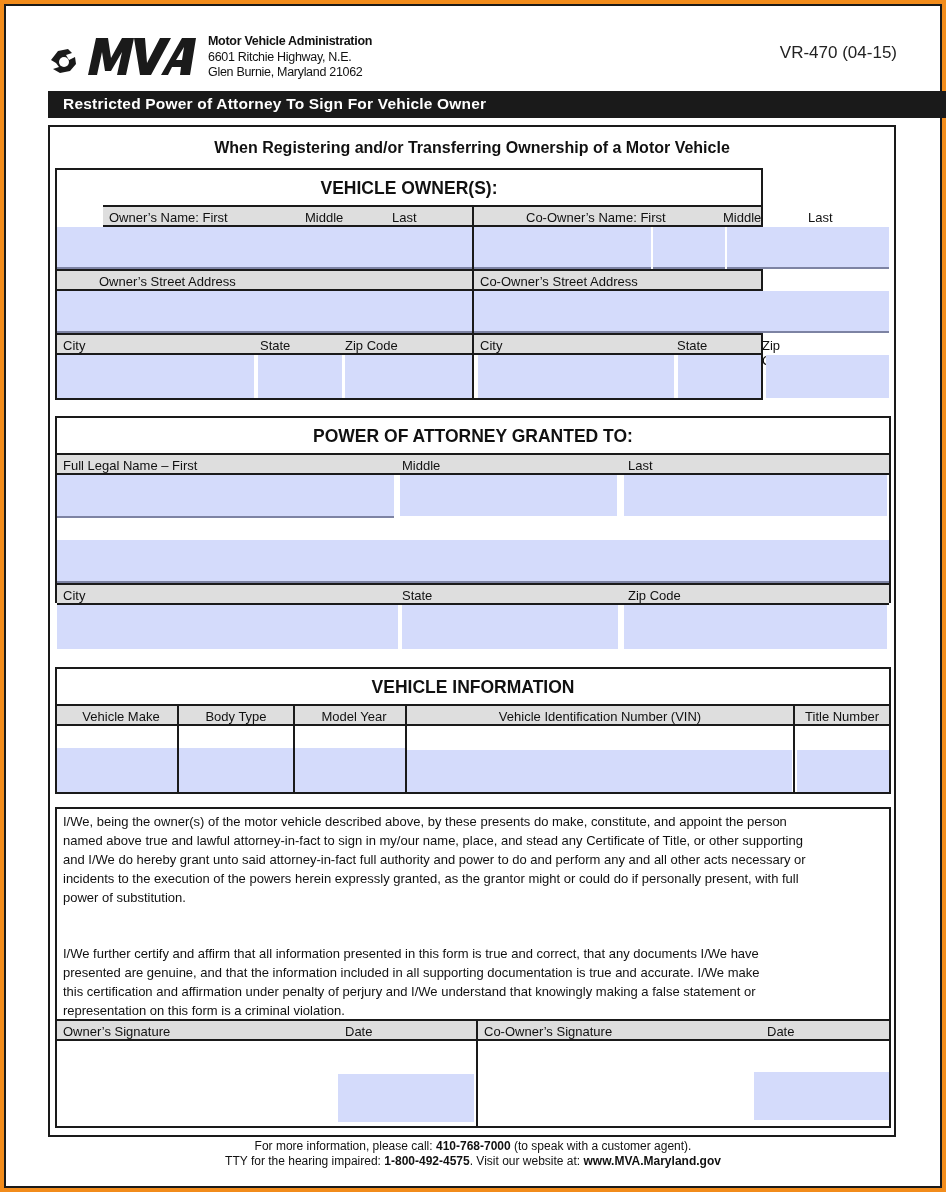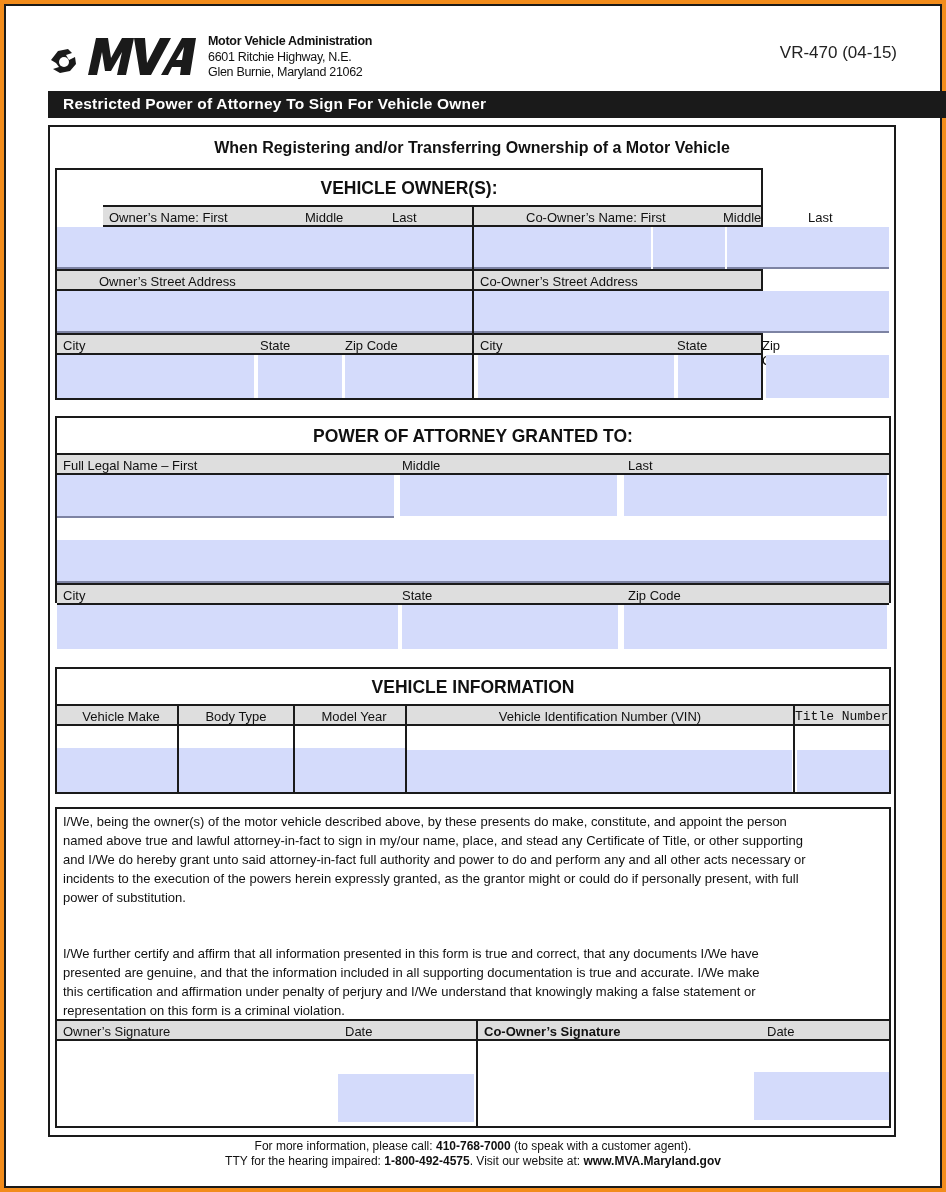--- a/index.html
+++ b/index.html
@@ -155,21 +155,21 @@
   <div class="fill" style="left:567px; top:187px; width:263px; height:44px;"></div>
 </div>
 
 <div class="section" style="left:55px; top:667px; width:836px; height:127px;">
   <div class="section-title" style="top:8px;">VEHICLE INFORMATION</div>
   <div class="label-row" style="top:35px;">
     <span style="left:0; width:104px; text-align:center;padding-left:24px;">Vehicle Make</span>
     <span style="left:122px; width:114px; text-align:center;">Body Type</span>
     <span style="left:238px; width:118px; text-align:center;">Model Year</span>
     <span style="left:350px; width:386px; text-align:center;">Vehicle Identification Number (VIN)</span>
-    <span style="left:738px; width:94px; text-align:left;font-family:Liberation Mono, monospace;">Title Number</span>
+    <span style="left:738px; width:94px; text-align:center;">Title Number</span>
   </div>
   <div class="fill" style="left:0; top:79px; width:120px; height:44px;"></div>
   <div class="fill" style="left:122px; top:79px; width:114px; height:44px;"></div>
   <div class="fill" style="left:238px; top:79px; width:110px; height:44px;"></div>
   <div class="fill" style="left:350px; top:81px; width:385px; height:42px;"></div>
   <div class="fill" style="left:740px; top:81px; width:92px; height:42px;"></div>
   <div class="vline" style="left:120px; top:35px; height:88px;"></div>
   <div class="vline" style="left:236px; top:35px; height:88px;"></div>
   <div class="vline" style="left:348px; top:35px; height:88px;"></div>
   <div class="vline" style="left:736px; top:35px; height:88px;"></div>
@@ -186,21 +186,21 @@
   <div class="para" style="top:135px; left:6px;">
     <div>I/We further certify and affirm that all information presented in this form is true and correct, that any documents I/We have</div>
     <div>presented are genuine, and that the information included in all supporting documentation is true and accurate. I/We make</div>
     <div>this certification and affirmation under penalty of perjury and I/We understand that knowingly making a false statement or</div>
     <div>representation on this form is a criminal violation.</div>
   </div>
 
   <div class="label-row" style="top:210px;">
     <span style="left:6px;">Owner’s Signature</span>
     <span style="left:288px;">Date</span>
-    <span style="left:427px;font-weight:bold;">Co-Owner’s Signature</span>
+    <span style="left:427px;">Co-Owner’s Signature</span>
     <span style="left:710px;">Date</span>
   </div>
   <div style="position:absolute; left:0; top:232px; width:280px; height:85px;"></div>
   <div class="fill" style="left:281px; top:265px; width:136px; height:48px;"></div>
   <div style="position:absolute; left:421px; top:232px; width:276px; height:85px;"></div>
   <div class="fill" style="left:697px; top:263px; width:135px; height:48px;"></div>
   <div class="vline" style="left:419px; top:210px; height:109px;"></div>
 </div>
 
 <div class="abs footer">

